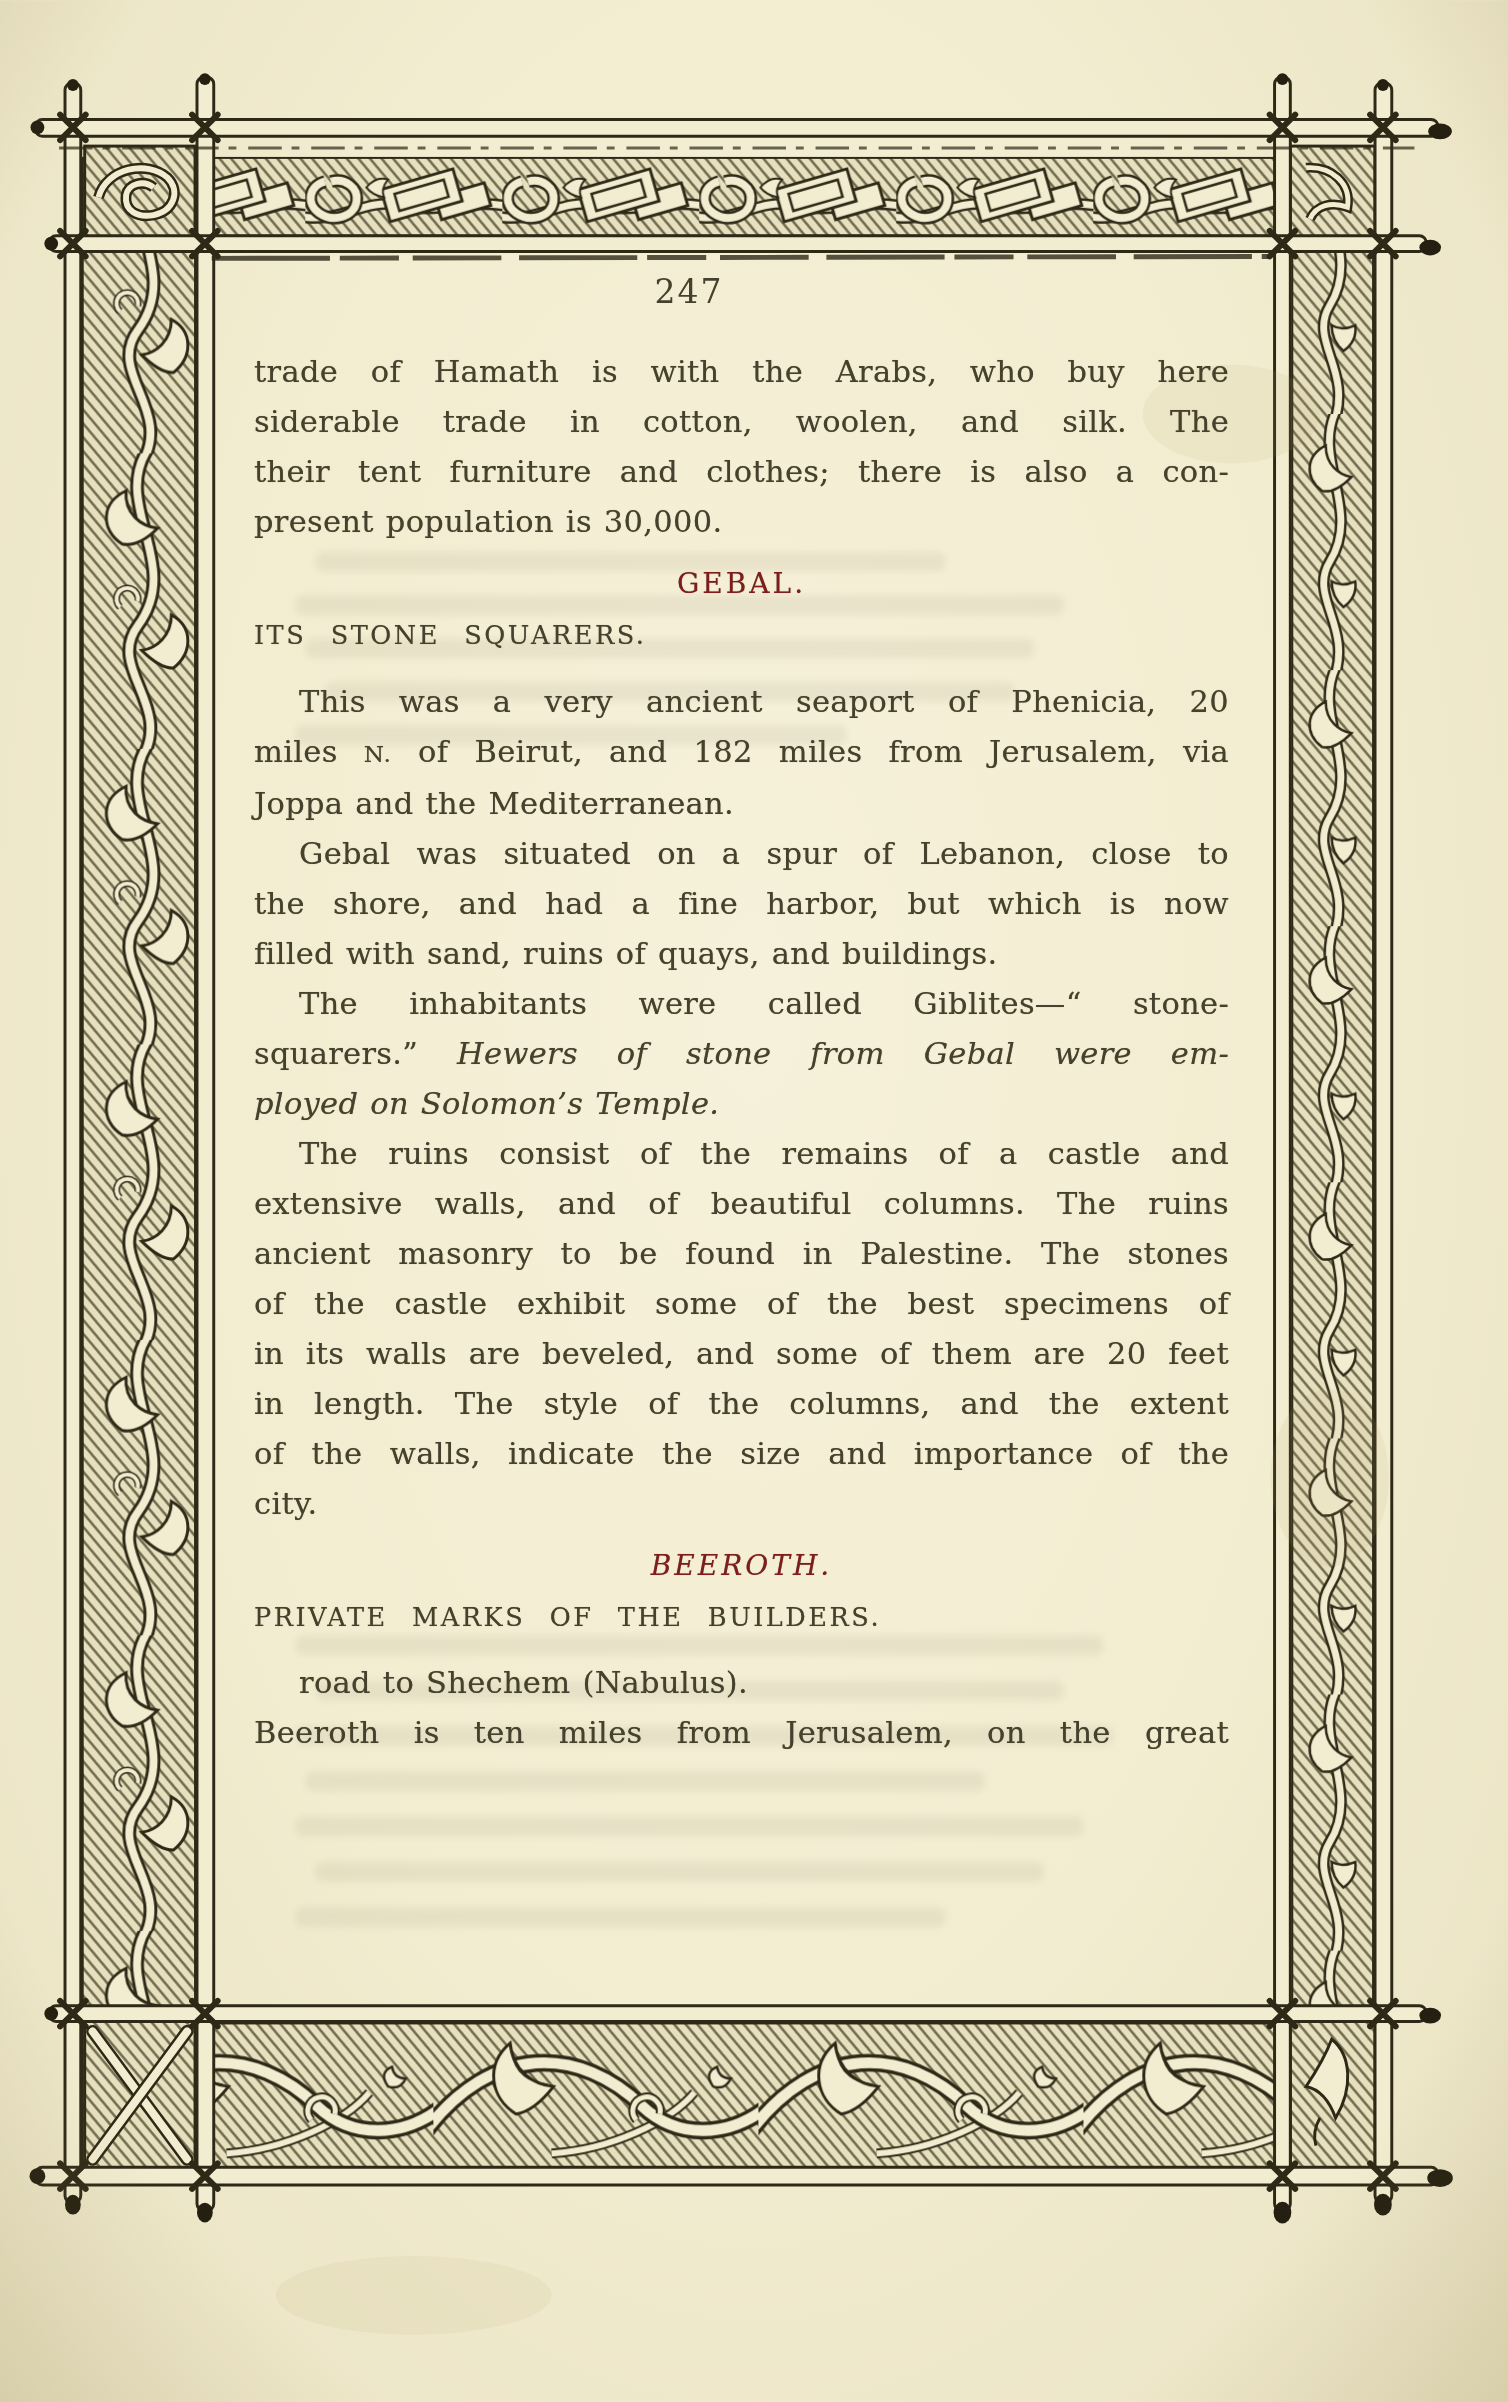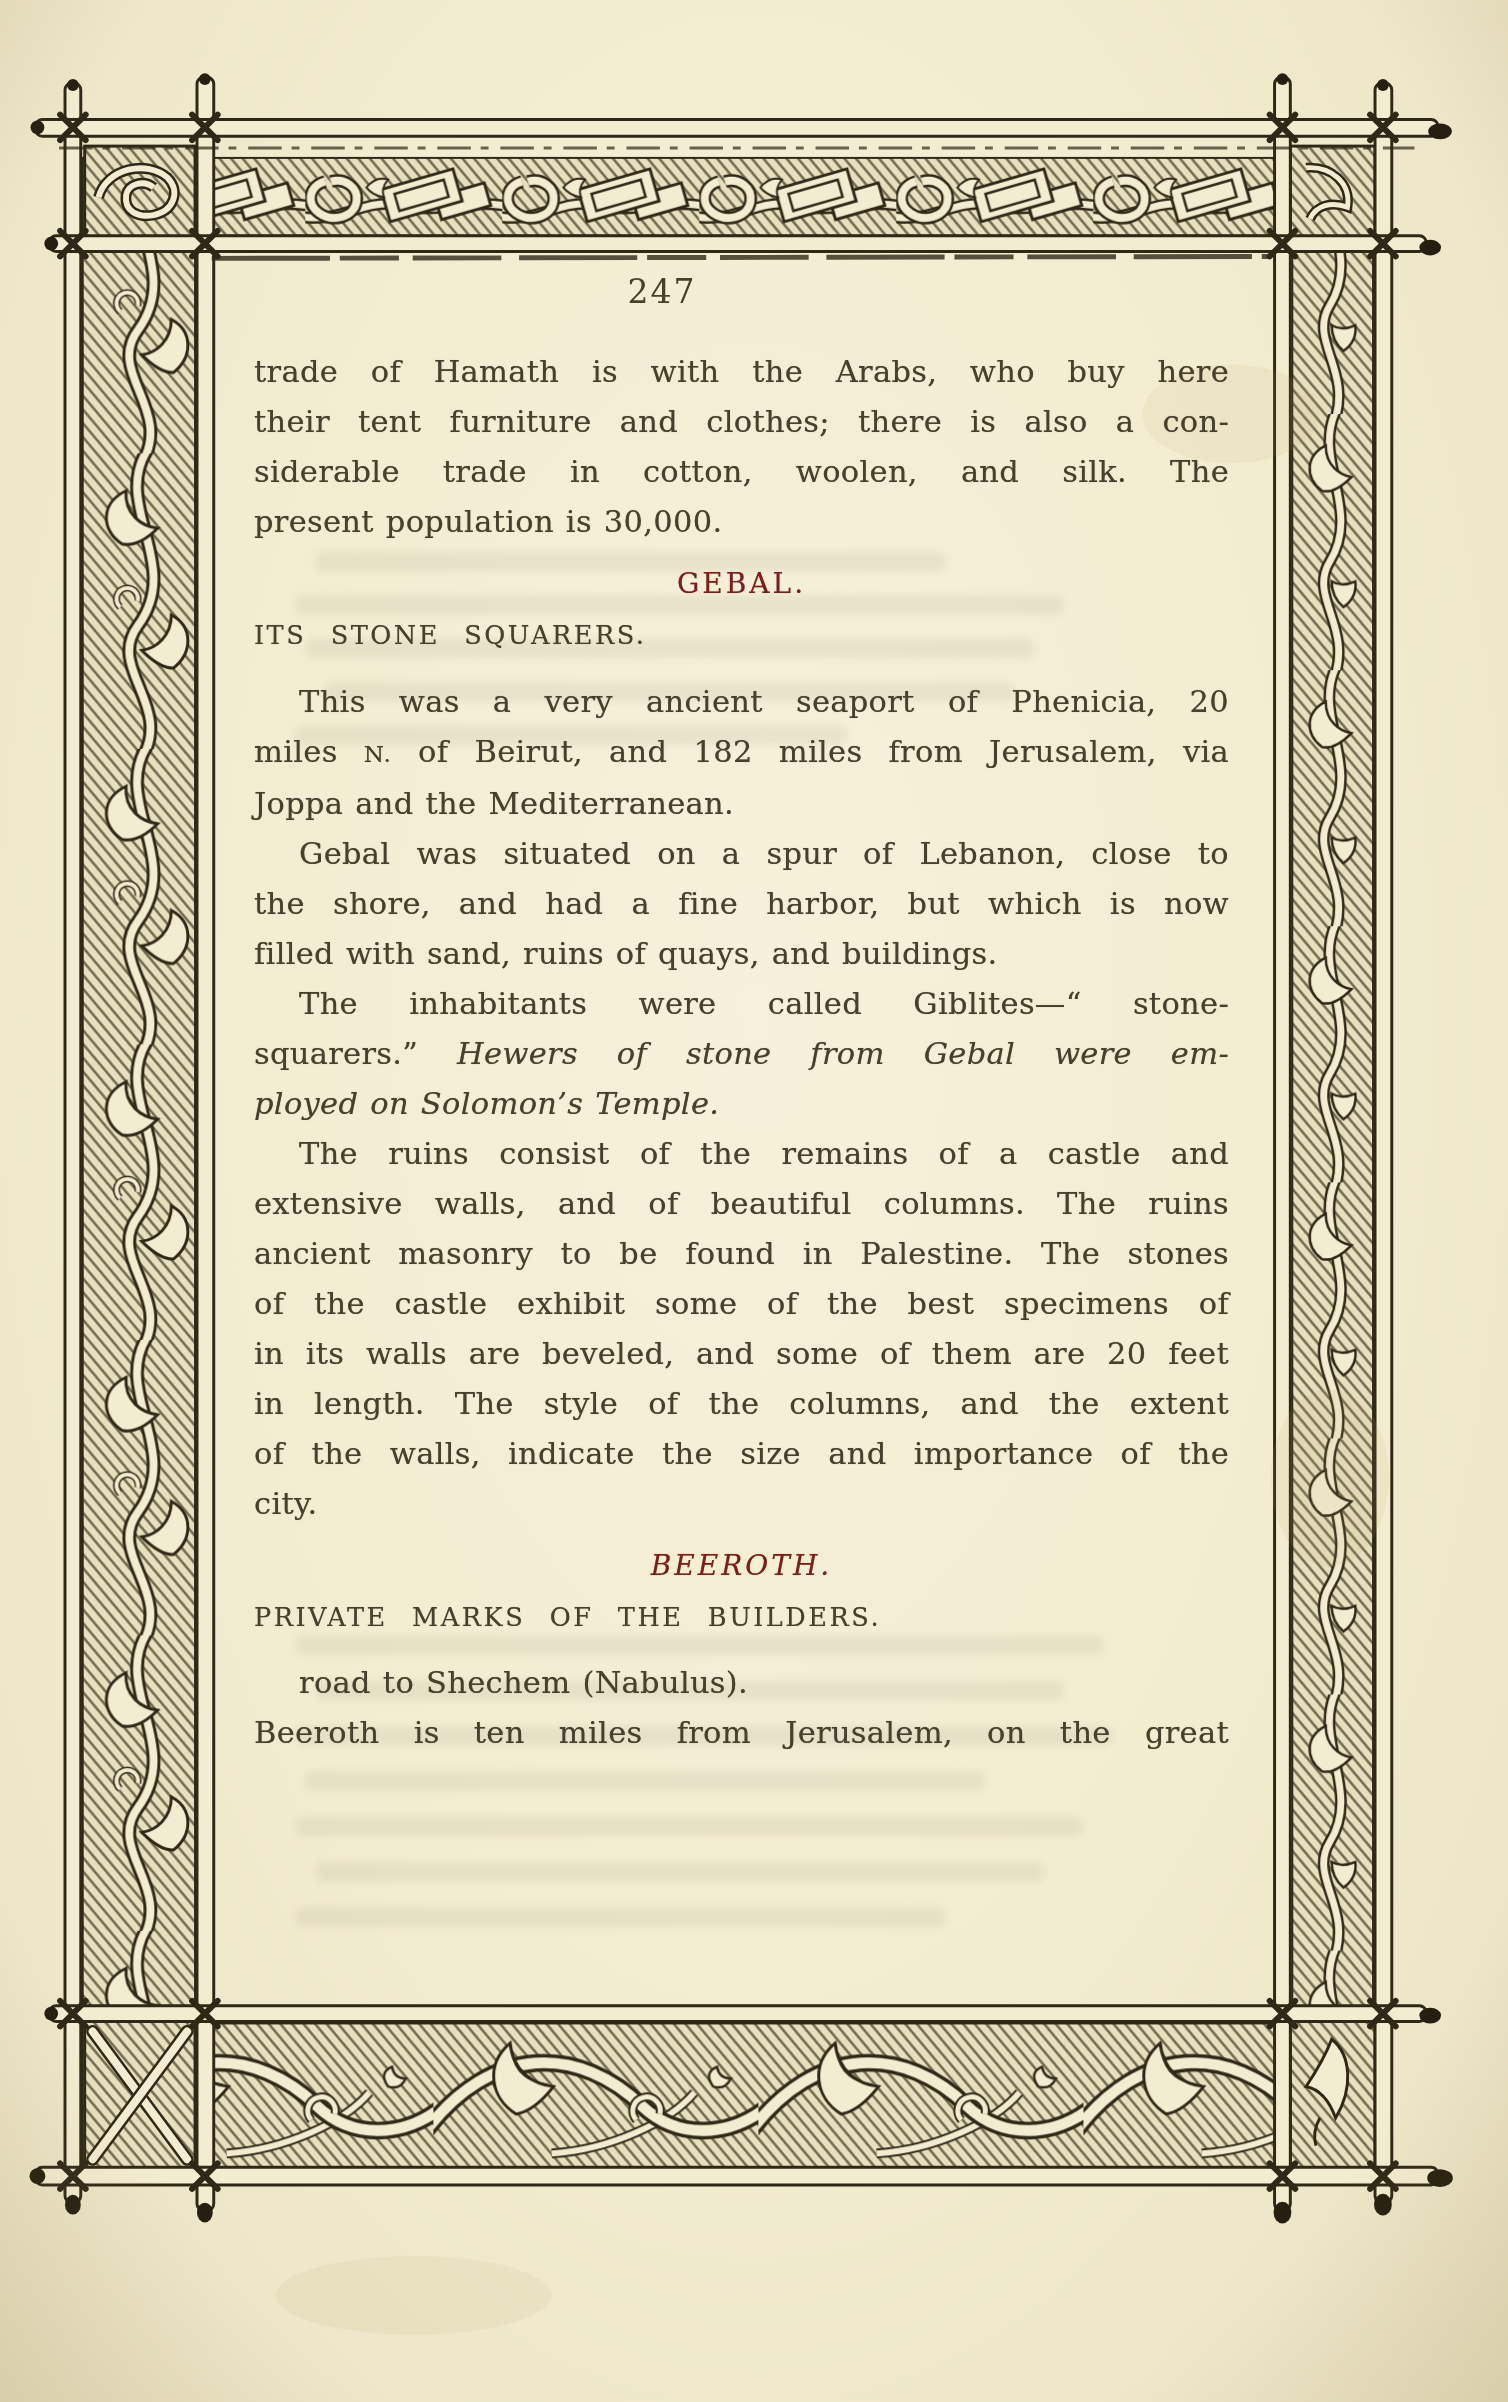--- a/index.html
+++ b/index.html
@@ -4,21 +4,21 @@
 <style>
   html,body{margin:0;padding:0;}
   body{
     width:1508px;height:2403px;position:relative;overflow:hidden;
     background:radial-gradient(ellipse at 50% 42%, #f6f1da 0%, #f2ecd0 55%, #e9e2c2 100%);
     font-family:"DejaVu Serif", serif;
   }
   .sheet{position:absolute;inset:0;}
   .frame{position:absolute;left:0;top:0;width:1508px;height:2403px;}
   .folio{
-    position:absolute;top:272px;left:662px;transform:translateX(-50%);
+    position:absolute;top:272px;left:689px;transform:translateX(-50%);
     font-size:33px;color:#46412d;letter-spacing:2px;
   }
   .text-col{
     position:absolute;left:254px;top:347px;width:975px;
     font-size:30.5px;line-height:50px;color:#46412d;
     letter-spacing:0.3px;word-spacing:2px;
     text-shadow:0 0 0.7px rgba(62,55,35,0.55);
   }
   .line{text-align:justify;text-align-last:justify;}
   .line.last{text-align-last:left;}
@@ -218,22 +218,22 @@
       <ellipse cx="1350" cy="1500" rx="60" ry="90"></ellipse>
     </g>
     <rect x="0" y="0" width="1531" height="2439" fill="url(#vig)"></rect>
   </svg>
 
   <div class="folio">247</div>
 
   <main class="text-col">
     <div class="para">
         <div class="line"><span>trade of Hamath is with the Arabs, who buy here</span></div>
+        <div class="line"><span>siderable trade in cotton, woolen, and silk. The</span></div>
         <div class="line"><span>their tent furniture and clothes; there is also a con-</span></div>
-        <div class="line"><span>siderable trade in cotton, woolen, and silk. The</span></div>
         <div class="line last"><span>present population is 30,000.</span></div>
       </div>
 
     <h2 class="head h-gebal">GEBAL.</h2>
     <h3 class="subhead sh-gebal">ITS STONE SQUARERS.</h3>
 
     <div class="para indent p-after-sub">
         <div class="line"><span>This was a very ancient seaport of Phenicia, 20</span></div>
         <div class="line"><span>miles </span><span class="sc">N.</span><span> of Beirut, and 182 miles from Jerusalem, via</span></div>
         <div class="line last"><span>Joppa and the Mediterranean.</span></div>

